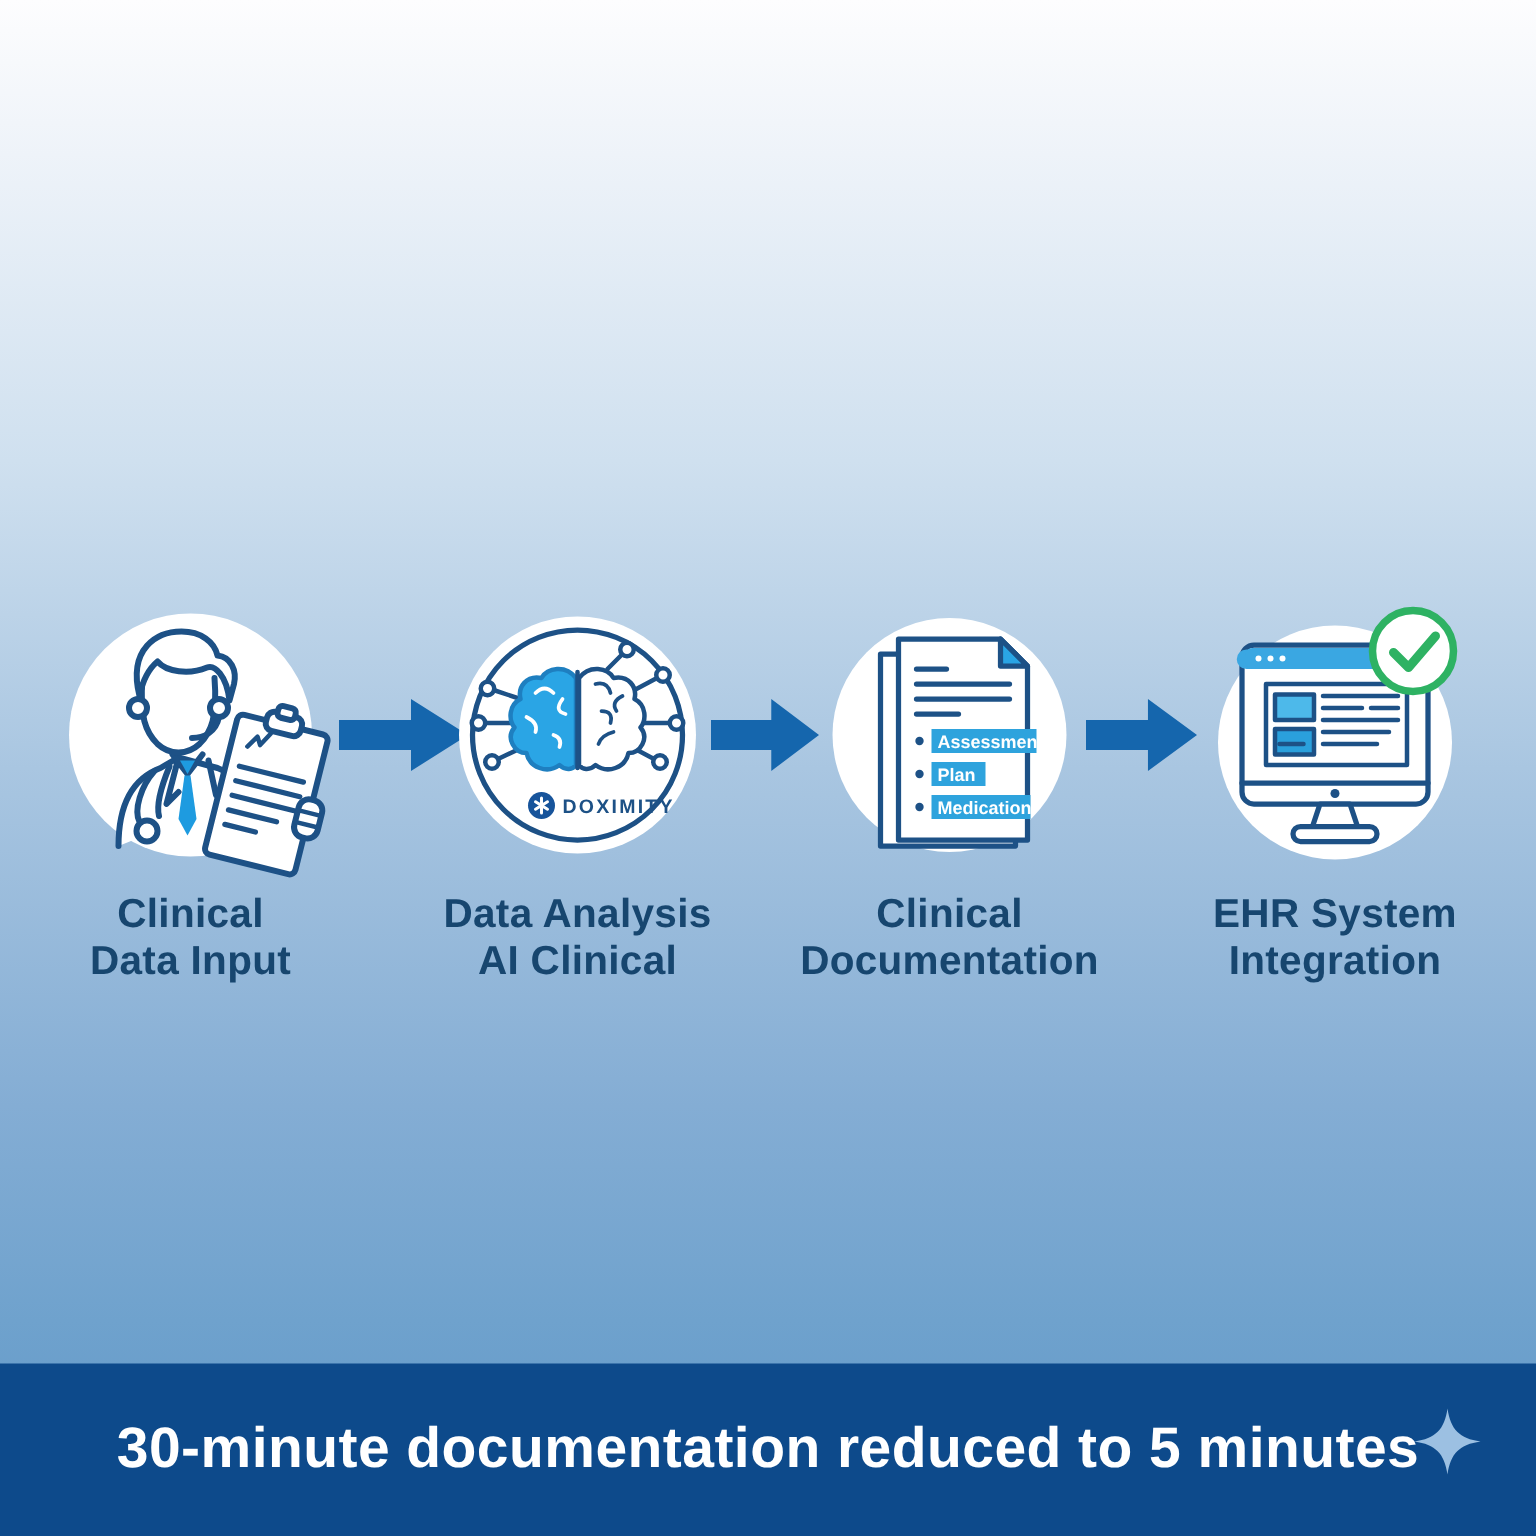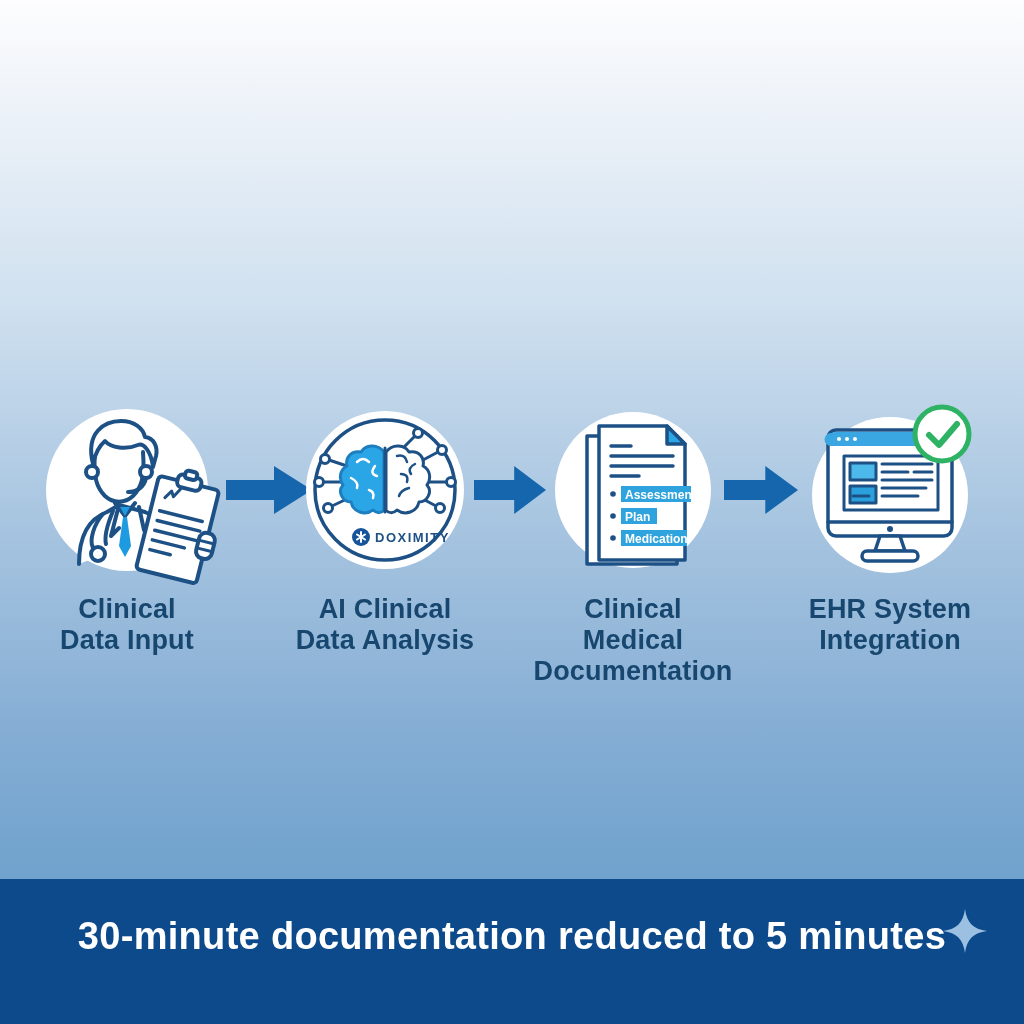--- a/index.html
+++ b/index.html
@@ -6,21 +6,21 @@
     font-family:"Liberation Sans",sans-serif;}
   .canvas{position:relative;width:1024px;height:1024px;
     background:linear-gradient(180deg,#fdfdfe 0%,#eef3f9 10%,#cfe0ef 30%,
       #a9c6e1 50%,#84add4 72%,#6fa2cd 86%,#5e95c7 100%);}
   .step-icon{position:absolute;width:200px;height:200px;top:390px;}
   .arrow{position:absolute;top:464px;height:52px;}
   .step-label{position:absolute;top:594px;width:280px;text-align:center;
     color:#17466f;font-weight:bold;font-size:27px;line-height:31px;
     letter-spacing:.2px;}
   .step-label span{display:block;}
-  .banner{position:absolute;left:0;bottom:0;width:1024px;height:145px;
+  .banner{position:absolute;left:0;bottom:0;width:1024px;height:115px;
     background:#0d4a8b;}
   .banner-text{position:absolute;left:0;top:0;width:1024px;height:115px;
     display:flex;align-items:center;justify-content:center;color:#ffffff;
     font-weight:bold;font-size:38px;letter-spacing:.3px;}
   .sparkle{position:absolute;left:941px;top:28px;width:48px;height:48px;}
   svg text{font-family:"Liberation Sans",sans-serif;}
 </style>
 </head>
 <body>
 
@@ -174,26 +174,25 @@
       <circle cx="152" cy="44" r="27" fill="#ffffff" stroke="#2eb263" stroke-width="5"></circle>
       <path d="M139,45 l10,10 l18,-21" fill="none" stroke="#2eb263" stroke-width="6" stroke-linecap="round" stroke-linejoin="round"></path>
     </g>
   </svg>
 
   <div class="step-label" style="left:-13px">
     <span>Clinical</span>
     <span>Data Input</span>
   </div>
   <div class="step-label" style="left:245px">
+    <span>Data Analysis</span>
     <span>AI Clinical</span>
-    <span>Data Analysis</span>
   </div>
   <div class="step-label" style="left:493px">
     <span>Clinical</span>
-    <span>Medical</span>
     <span>Documentation</span>
   </div>
   <div class="step-label" style="left:750px">
     <span>EHR System</span>
     <span>Integration</span>
   </div>
 
   <div class="banner">
     <div class="banner-text">30-minute documentation reduced to 5 minutes</div>
     <svg class="sparkle" viewBox="0 0 48 48">

